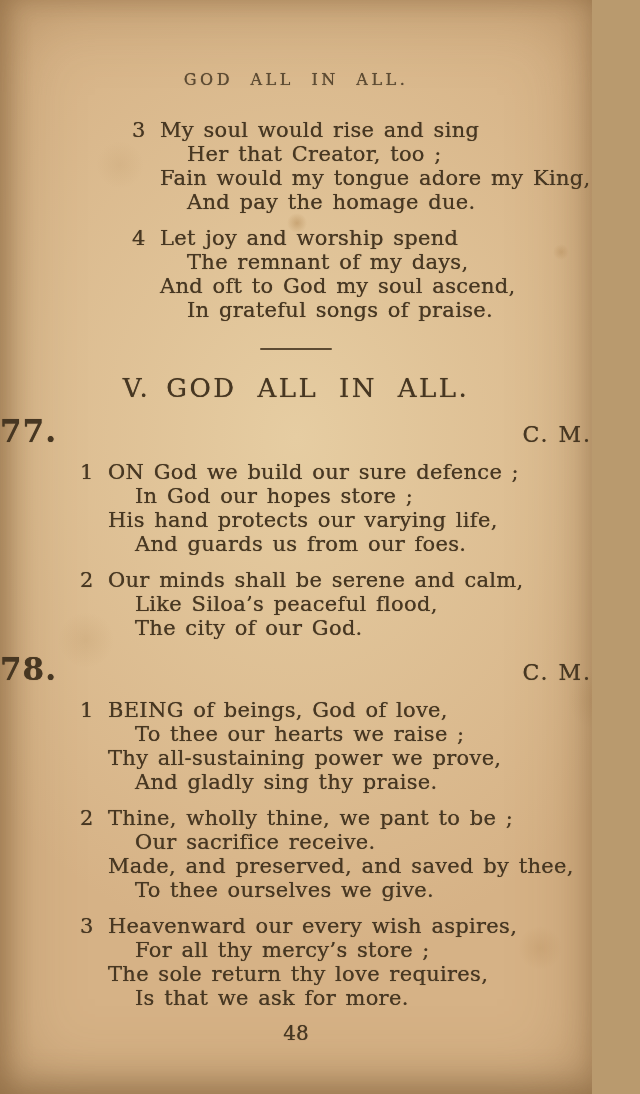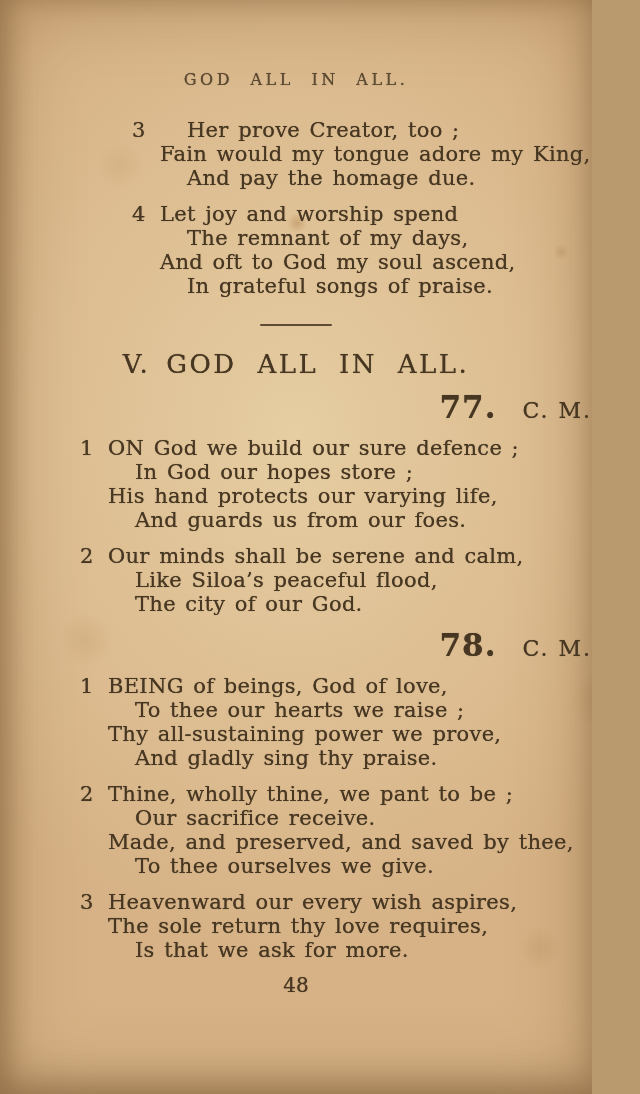--- a/index.html
+++ b/index.html
@@ -70,23 +70,22 @@
     font-size:26px;line-height:28px;
     letter-spacing:2.5px;
     color:var(--ink);
   }
   .section-heading .sec-num{margin-right:16px;}
   .section-heading .sec-title{word-spacing:10px;}
 
   .hymn + .hymn{margin-top:12px;}
   .hymn-head{
     margin-top:12px;
-    display:flex;justify-content:flex-end;align-items:baseline;
+    display:flex;justify-content:space-between;align-items:baseline;
     line-height:34px;
-    padding-left:39px;
   }
   .hymn-number{font-size:31px;font-weight:bold;letter-spacing:1px;}
   .hymn-meter{font-size:22px;letter-spacing:2px;margin-left:26px;}
   .hymn-verses{margin-top:8px;margin-left:80px;}
 
   .page-number{
     margin-top:6px;
     text-align:center;
     font-size:20px;line-height:22px;
   }
@@ -95,21 +94,22 @@
 <body>
 
 <div class="page">
   <div class="content">
 
     <div class="running-head">GOD ALL IN ALL.</div>
 
     <div class="verses-block fragment" id="fragment">
         <div class="verse">
           <span class="vnum">3</span>
-          <div class="vline indent">Her prove Creator, too ;</div>
+          <div class="vline">My soul would rise and sing</div>
+          <div class="vline indent">Her that Creator, too ;</div>
           <div class="vline">Fain would my tongue adore my King,</div>
           <div class="vline indent">And pay the homage due.</div>
         </div>
         <div class="verse">
           <span class="vnum">4</span>
           <div class="vline">Let joy and worship spend</div>
           <div class="vline indent">The remnant of my days,</div>
           <div class="vline">And oft to God my soul ascend,</div>
           <div class="vline indent">In grateful songs of praise.</div>
         </div>
@@ -159,20 +159,21 @@
             <div class="verse">
               <span class="vnum">2</span>
               <div class="vline">Thine, wholly thine, we pant to be ;</div>
               <div class="vline indent">Our sacrifice receive.</div>
               <div class="vline">Made, and preserved, and saved by thee,</div>
               <div class="vline indent">To thee ourselves we give.</div>
             </div>
             <div class="verse">
               <span class="vnum">3</span>
               <div class="vline">Heavenward our every wish aspires,</div>
+              <div class="vline indent">For all thy mercy’s store ;</div>
               <div class="vline">The sole return thy love requires,</div>
               <div class="vline indent">Is that we ask for more.</div>
             </div>
           </div>
         </section>
       </div>
 
     <div class="page-number">48</div>
   </div>
 </div>

